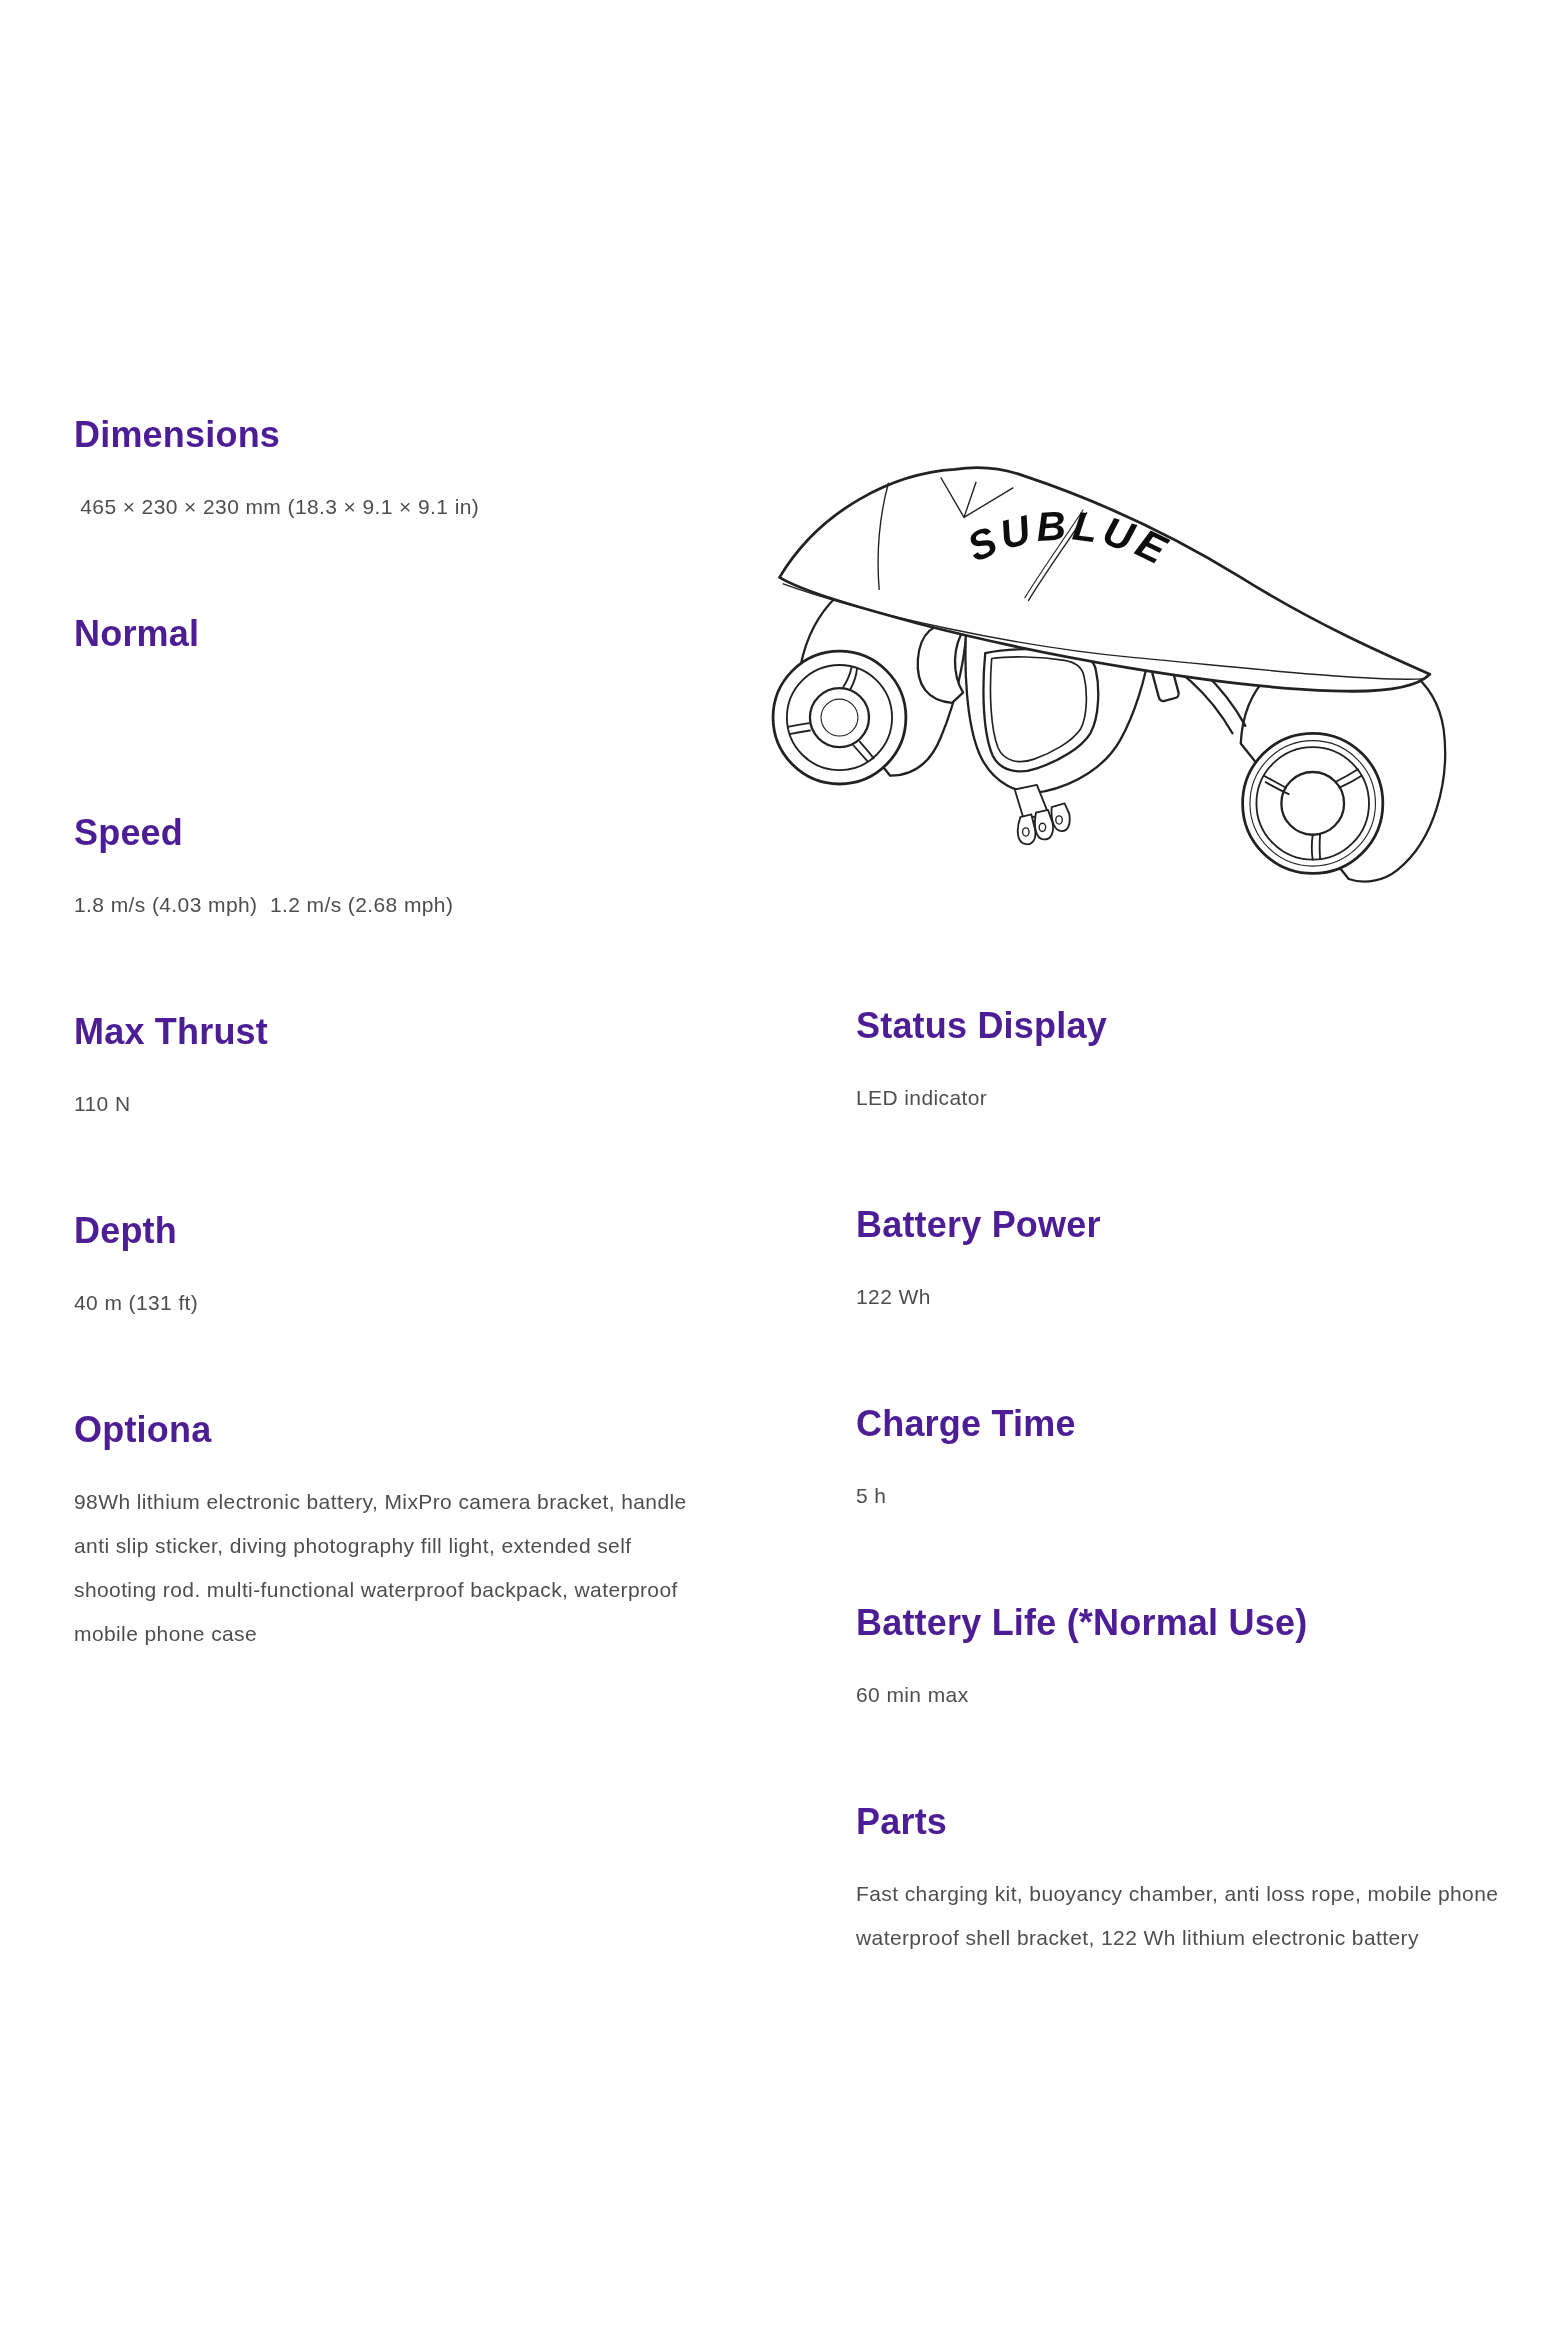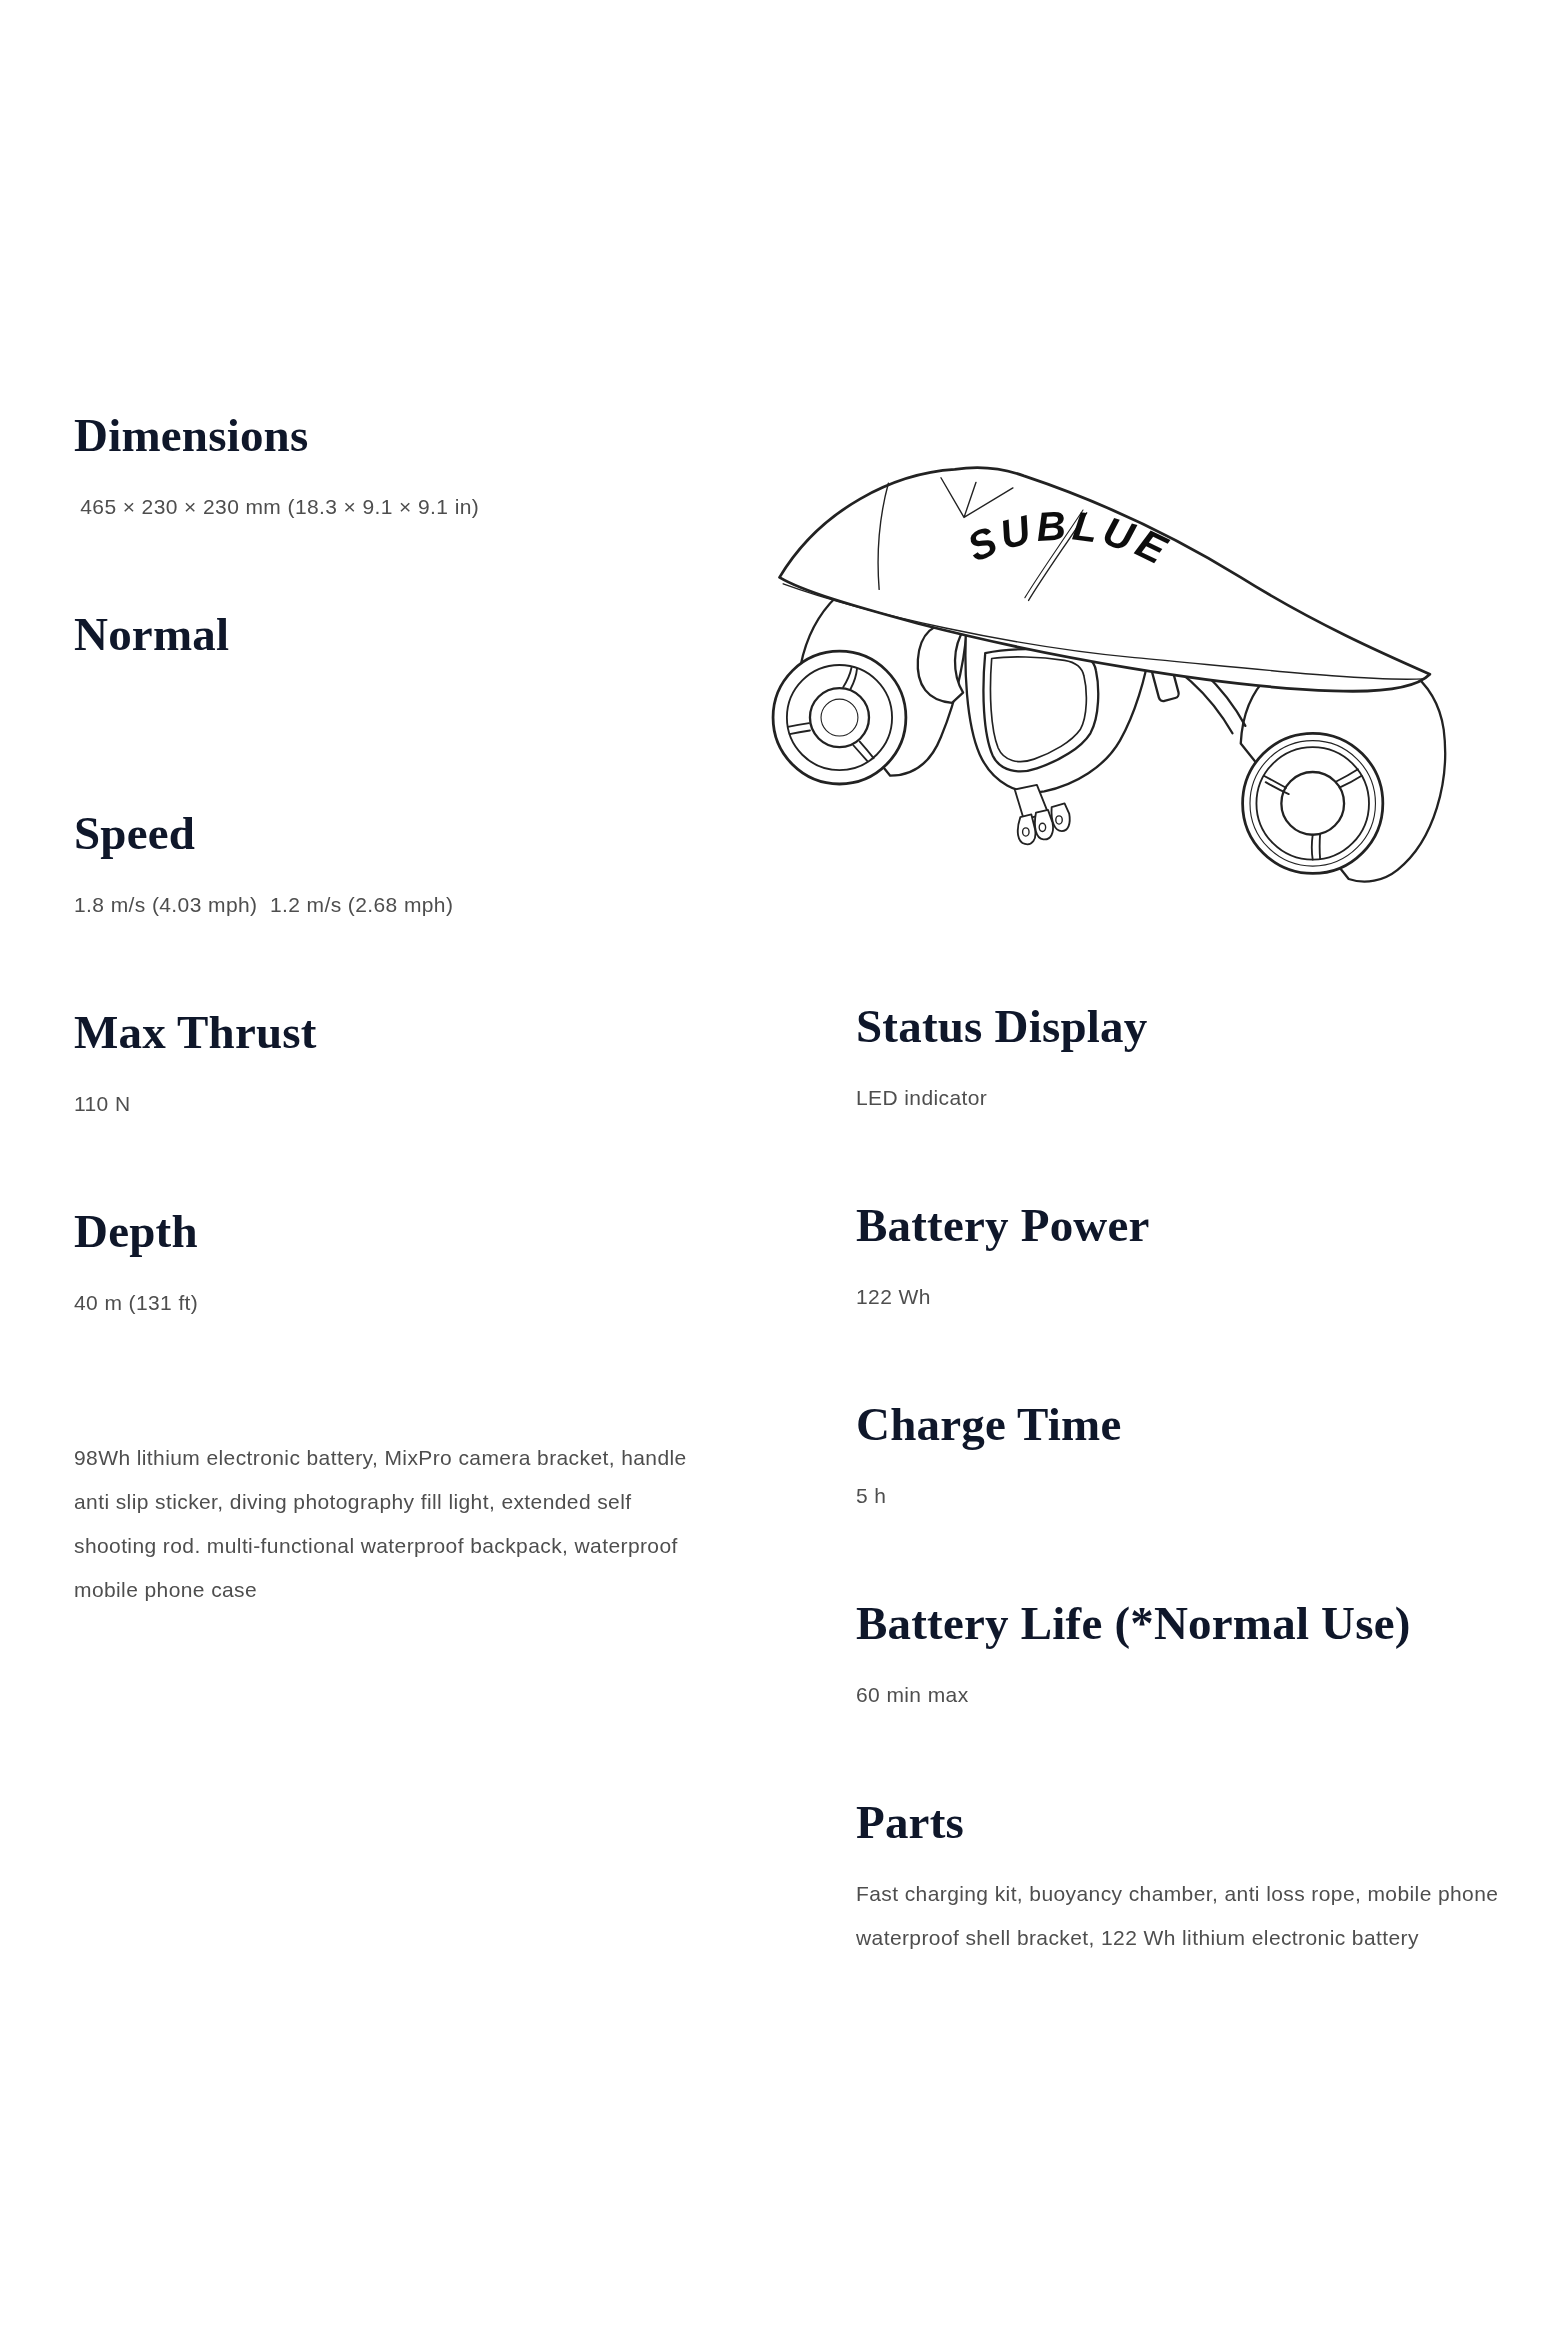--- a/index.html
+++ b/index.html
@@ -11,26 +11,25 @@
     font-family: "Liberation Sans", sans-serif;
     overflow: hidden;
   }
   .col { position: absolute; }
   .col-left  { left: 74px;  top: 413px; width: 637px; }
   .col-right { left: 856px; top: 1004px; width: 646px; }
   .section { height: 199px; }
   .section:last-child { height: auto; }
   .heading {
     margin: 0;
-    font-size: 47px;
+    font-size: 36px;
     line-height: 44px;
     font-weight: 700;
-    color: #0f172a;
+    color: #4c1d95;
     letter-spacing: 0.2px;
-    font-family: Liberation Serif, serif;
   }
   .value {
     margin: 28px 0 0 0;
     font-size: 21px;
     line-height: 44px;
     font-weight: 400;
     color: #4e4e4e;
     letter-spacing: 0.4px;
     white-space: pre-wrap;
   }
@@ -160,20 +159,21 @@
     <p class="value">110 N</p>
   </div>
 
   <div class="section">
     <h2 class="heading">Depth</h2>
     <p class="value">40 m (131 ft)</p>
   </div>
 
 
   <div class="section">
+    <h2 class="heading">Optiona</h2>
     <p class="value">98Wh lithium electronic battery, MixPro camera bracket, handle anti slip sticker, diving photography fill light, extended self shooting rod. multi-functional waterproof backpack, waterproof mobile phone case</p>
   </div>
 </div>
 
   <div class="col col-right" id="col-right">
   <div class="section">
     <h2 class="heading">Status Display</h2>
     <p class="value">LED indicator</p>
   </div>
 

